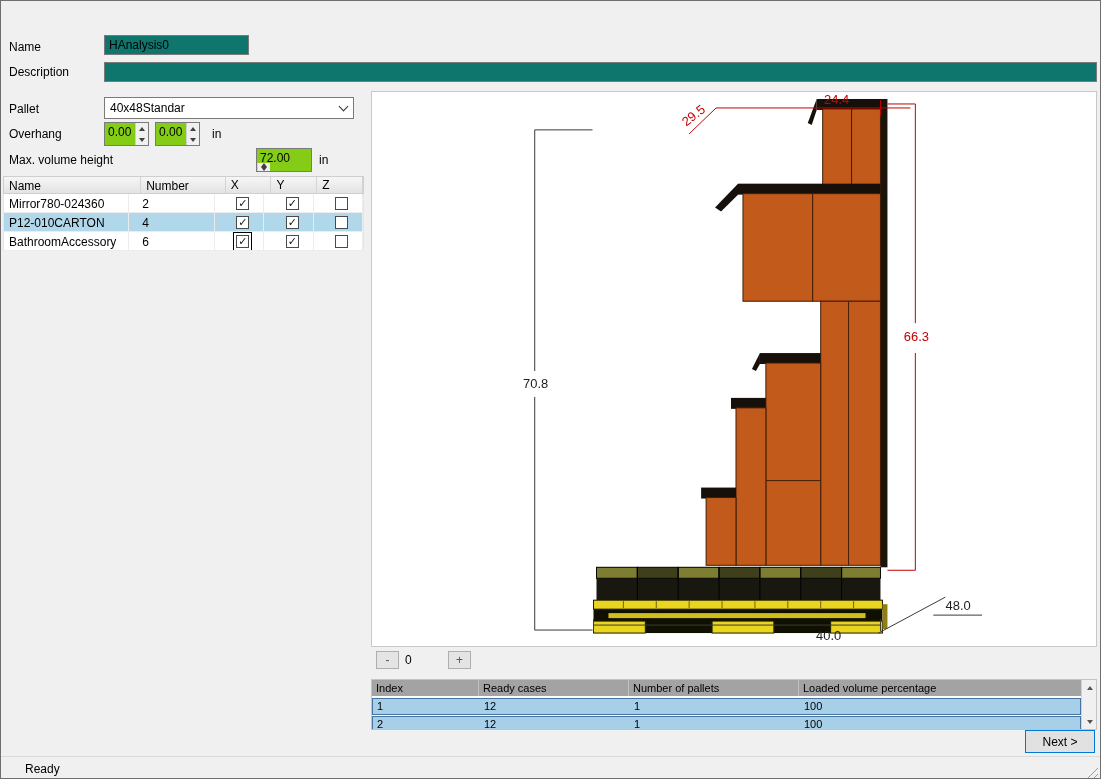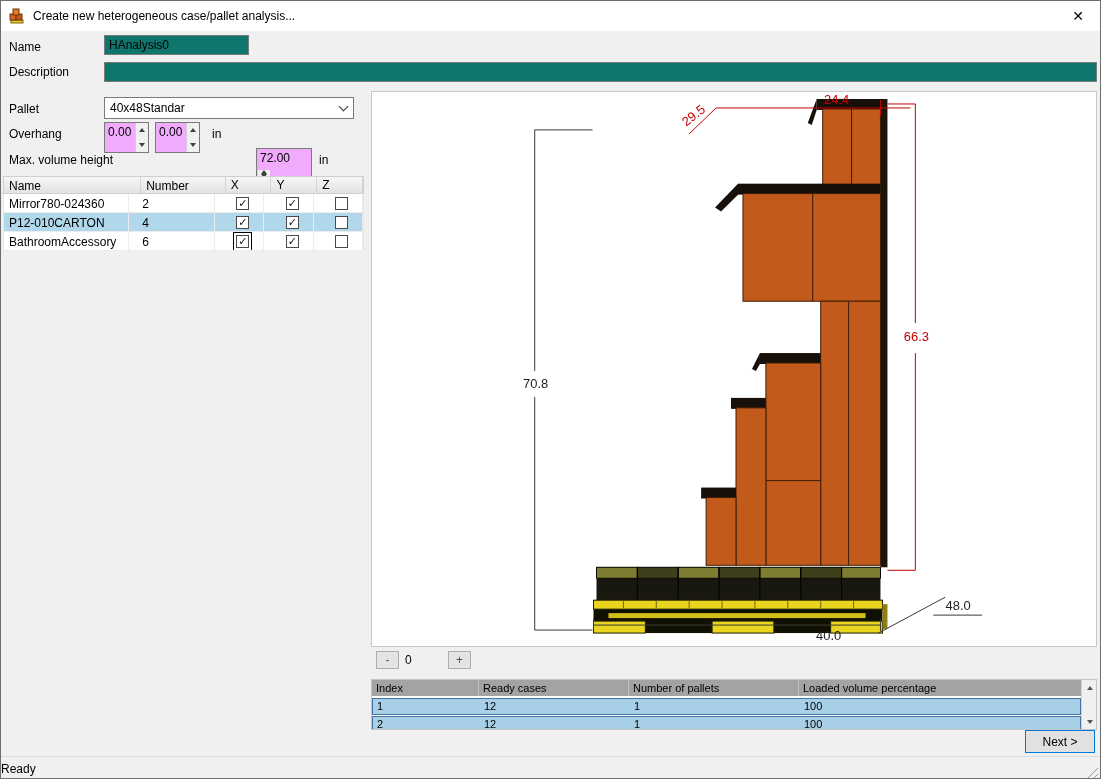--- a/index.html
+++ b/index.html
@@ -12,21 +12,21 @@
   .titlebar { position:absolute; left:0; top:0; width:100%; height:30px; background:#ffffff;
               display:flex; align-items:center; padding-left:8px; }
   .titlebar .title { margin-left:8px; font-size:12px; white-space:nowrap; }
   .close-btn { position:absolute; right:0; top:0; width:44px; height:30px; display:flex;
                align-items:center; justify-content:center; font-size:14px; cursor:pointer; }
 
   
   .lbl { position:absolute; white-space:nowrap; font-size:12px; }
   .txt { position:absolute; border:1px solid #7a7a7a; background:#0f766e; height:20px;
          font:12px "Liberation Sans",sans-serif; padding:2px 4px; outline:none; }
-  .spin { position:absolute; border:1px solid #7a7a7a; background:#f0abfc; height:31px; display:flex; }
+  .spin { position:absolute; border:1px solid #7a7a7a; background:#84cc16; height:24px; display:flex; }
   .spin .val { flex:1; padding:2px 3px; font-size:12px; overflow:hidden; }
   .spin .btns { width:13px; border-left:1px solid #cfcfcf; display:flex; flex-direction:column; }
   .spin .btns > div { flex:1; display:flex; align-items:center; justify-content:center; background:#f0f0f0; }
   .tri-up { width:0; height:0; border-left:3px solid transparent; border-right:3px solid transparent;
             border-bottom:4px solid #404040; display:block; }
   .tri-down { width:0; height:0; border-left:3px solid transparent; border-right:3px solid transparent;
             border-top:4px solid #404040; display:block; }
   .combo { position:absolute; border:1px solid #7a7a7a; background:#fff; height:22px;
            display:flex; align-items:center; }
   .combo .cval { flex:1; padding:0 5px; }
@@ -78,42 +78,30 @@
   .stri-up { width:0; height:0; border-left:3px solid transparent; border-right:3px solid transparent;
              border-bottom:4px solid #555; }
   .stri-down { width:0; height:0; border-left:3px solid transparent; border-right:3px solid transparent;
              border-top:4px solid #555; }
 
   .next-btn { position:absolute; left:1024px; top:729px; width:70px; height:23px; background:#e1e1e1;
               border:1px solid #0078d7; font:12px "Liberation Sans",sans-serif; }
 
   
   .statusbar { position:absolute; left:0; top:755px; width:100%; height:24px; background:#f0f0f0;
-               border-top:1px solid #d9d9d9; display:flex; align-items:center; padding-left:0; }
+               border-top:1px solid #d9d9d9; display:flex; align-items:center; padding-left:24px; }
   .grip { position:absolute; right:2px; bottom:2px; width:13px; height:13px;
           background:repeating-linear-gradient(135deg, transparent 0 3px, #9a9a9a 3px 4px);
           clip-path:polygon(100% 0, 100% 100%, 0 100%); }
 </style>
 </head>
 <body>
 
 <div class="window">
 
-  <div class="titlebar">
-    <svg width="16" height="16" viewBox="0 0 16 16">
-      <rect x="2" y="12" width="12" height="3" fill="#e8c81e" stroke="#7a6a0a"></rect>
-      <rect x="1" y="6" width="6" height="6" fill="#d2691e" stroke="#6e3408"></rect>
-      <rect x="7" y="6" width="6" height="6" fill="#c35a14" stroke="#6e3408"></rect>
-      <rect x="4" y="1" width="6" height="6" fill="#e07a28" stroke="#6e3408"></rect>
-    </svg>
-    <span class="title">Create new heterogeneous case/pallet analysis...</span>
-    <div class="close-btn">
-      <span>✕</span>
-    </div>
-  </div>
 
   <span class="lbl" style="left:8px;top:39px;">Name</span>
   <input class="txt" style="left: 103px; top: 34px; width: 145px;" value="HAnalysis0">
 
   <span class="lbl" style="left:8px;top:64px;">Description</span>
   <input class="txt" style="left: 103px; top: 61px; width: 993px;" value="">
 
   <span class="lbl" style="left:8px;top:101px;">Pallet</span>
   <div class="combo" style="left:103px;top:96px;width:250px;justify-content:center;">
     <div class="cval">40x48Standar</div>

